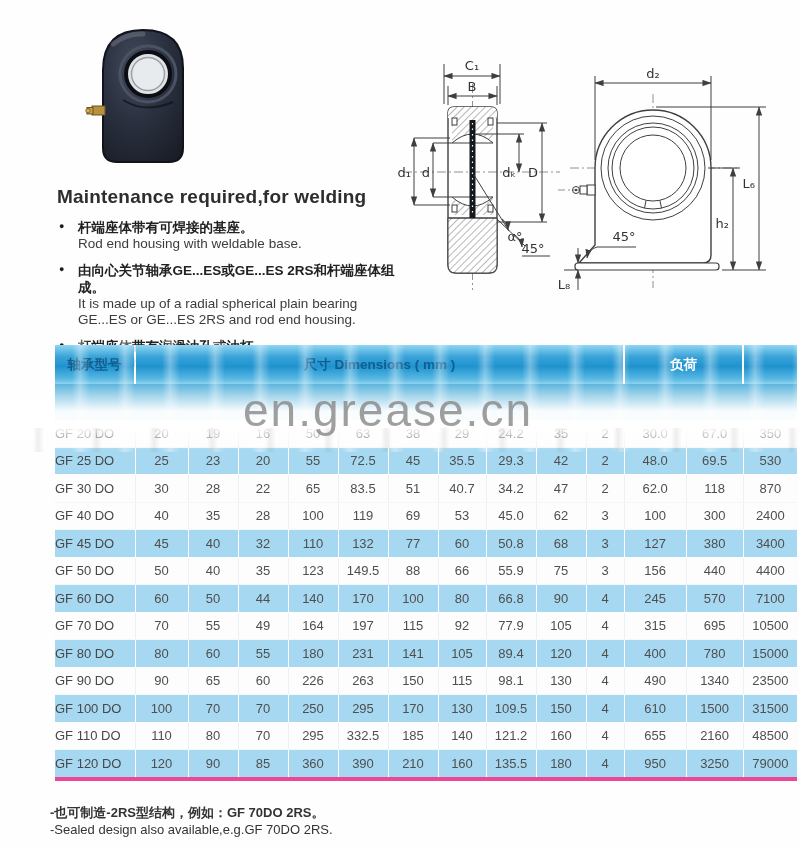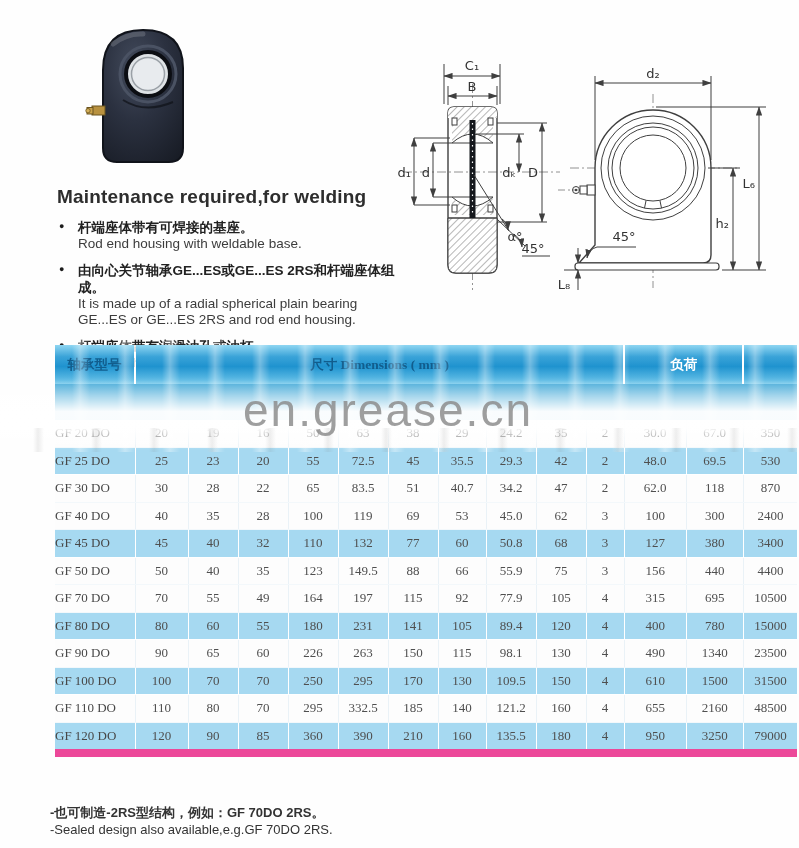--- a/index.html
+++ b/index.html
@@ -27,21 +27,21 @@
     background:linear-gradient(180deg,#8fd6f2 0%,#3aa3d8 30%,#1f93cf 55%,#4fb2e0 82%,#7ccbec 100%);
     color:#115d8d; }
   tr.h1 th.load-h { color:#ffffff; }
   tr.h1 th.dims-h, tr.h1 th.load-h, tr.h1 th.last-h { border-left:2px solid rgba(255,255,255,.8); }
   tr.h2 th { height:36px; background:#45aad8; }
   tr.dr td { height:26.5px; }
   tr.dr.white td { background:#fdfdfd; border-right:1px solid #eaf2f7; border-bottom:1px solid #f3f8fb; }
   tr.dr.blue td  { background:#a6d9f1; border-right:1px solid rgba(255,255,255,.95); border-bottom:1px solid #ffffff; }
   tr.dr td:last-child { border-right:none; }
   tr.dr td.model-cell { text-align:left; color:#474747; }
-  table.spec { border-bottom:8px solid #ec4899;font-family:Liberation Serif, serif; }
+  table.spec { border-bottom:4px solid #ec4899; }
 
   
   .wm { position:absolute; left:0; top:340px; width:799px; height:112px; pointer-events:none; }
   .wm-streaks { position:absolute; left:0; top:0; width:100%; height:100%; opacity:.55;
     background:repeating-linear-gradient(90deg, rgba(255,255,255,0) 0px, rgba(255,255,255,0) 27px,
       rgba(255,255,255,.65) 35px, rgba(255,255,255,0) 45px); }
   .wm-band { position:absolute; left:0; top:40px; width:100%; height:70px;
     background:linear-gradient(180deg, rgba(255,255,255,0) 0%, rgba(255,255,255,.5) 22%,
       rgba(255,255,255,.97) 45%, rgba(255,255,255,.96) 68%, rgba(255,255,255,.3) 90%, rgba(255,255,255,0) 100%); }
   .wm-gray { position:absolute; left:0; top:88px; width:100%; height:24px; opacity:.8;
@@ -345,20 +345,36 @@
           <td>149.5</td>
           <td>88</td>
           <td>66</td>
           <td>55.9</td>
           <td>75</td>
           <td>3</td>
           <td>156</td>
           <td>440</td>
           <td>4400</td>
         </tr>
+        <tr class="dr blue">
+      <td class="model-cell">GF 60 DO</td>
+    <td>60</td>
+          <td>50</td>
+          <td>44</td>
+          <td>140</td>
+          <td>170</td>
+          <td>100</td>
+          <td>80</td>
+          <td>66.8</td>
+          <td>90</td>
+          <td>4</td>
+          <td>245</td>
+          <td>570</td>
+          <td>7100</td>
+        </tr>
         <tr class="dr white">
       <td class="model-cell">GF 70 DO</td>
     <td>70</td>
           <td>55</td>
           <td>49</td>
           <td>164</td>
           <td>197</td>
           <td>115</td>
           <td>92</td>
           <td>77.9</td>

